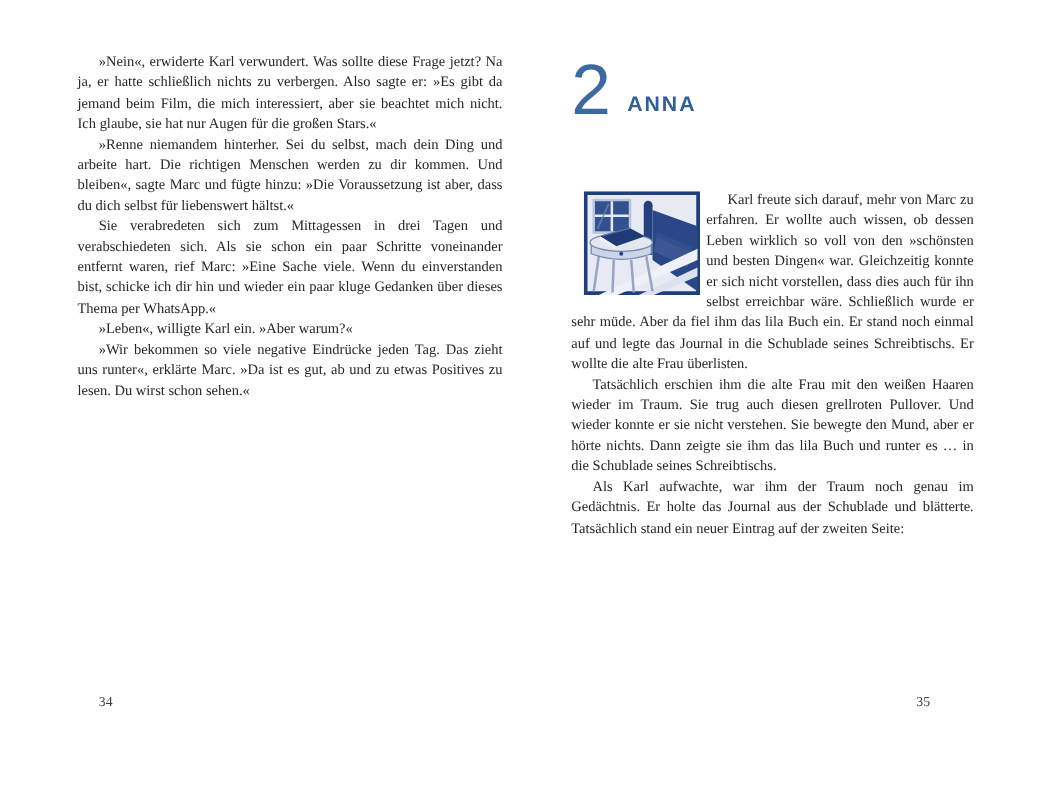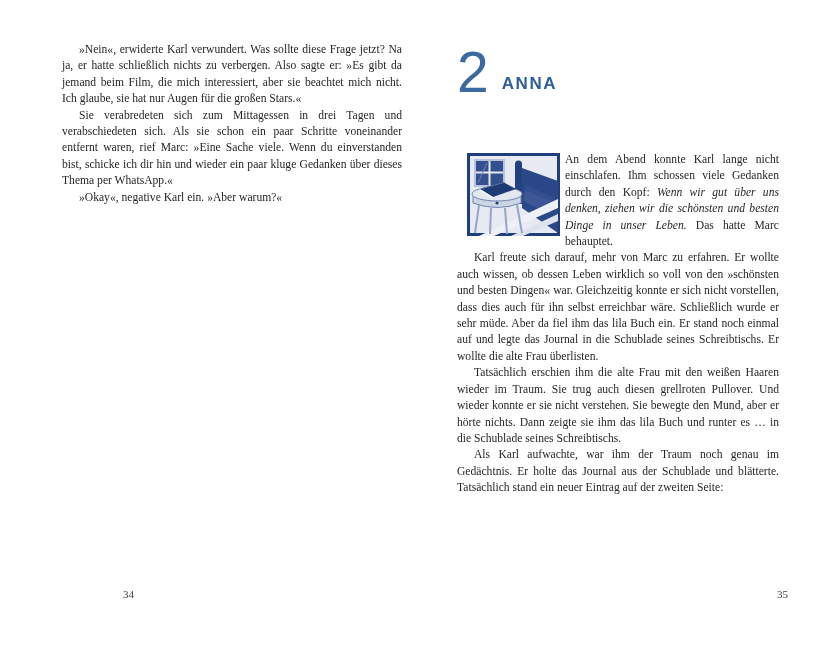--- a/index.html
+++ b/index.html
@@ -40,39 +40,40 @@
     margin-left:13px;margin-bottom:4px;color:#2f5f99;margin-top:40px;
   }
   
   .illustration{
     float:left;width:93px;height:83px;
     margin:1px 5px 5px 10px;padding:0;
   }
   .illustration svg{display:block;width:93px;height:83px;}
   
   .folio{
-    position:absolute;top:588px;
+    position:absolute;top:556px;
     font-size:11px;color:#3c3c3c;
     font-family:"Liberation Serif","DejaVu Serif",serif;
-    margin-left:44px;
   }
   .folio-left{left:79px;}
   .folio-right{left:733px;}
   em{font-style:italic;}
 </style>
 </head>
 <body>
 
 <div class="spread">
 
   <section>
     <div class="text-col left-col" lang="de">
         <p class="indent"><span>»Nein«, erwiderte Karl verwundert. Was sollte diese Frage jetzt? Na ja, er hatte schließlich nichts zu verbergen. Also sagte er: »Es gibt da jemand beim Film, die mich interessiert, aber sie beachtet mich nicht. Ich glaube, sie hat nur Augen für die großen Stars.«</span></p>
+        <p class="indent"><span>»Renne niemandem hinterher. Sei du selbst, mach dein Ding und arbeite hart. Die richtigen Menschen werden zu dir kommen. Und bleiben«, sagte Marc und fügte hinzu: »Die Voraussetzung ist aber, dass du dich selbst für liebenswert hältst.«</span></p>
         <p class="indent"><span>Sie verabredeten sich zum Mittagessen in drei Tagen und verabschiedeten sich. Als sie schon ein paar Schritte voneinander entfernt waren, rief Marc: »Eine Sache viele. Wenn du einverstanden bist, schicke ich dir hin und wieder ein paar kluge Gedanken über dieses Thema per WhatsApp.«</span></p>
-        <p class="indent"><span>»Okay«, negative Karl ein. »Aber warum?«</span></p>
+        <p class="indent"><span>»Leben«, willigte Karl ein. »Aber warum?«</span></p>
+        <p class="indent"><span>»Wir bekommen so viele negative Eindrücke jeden Tag. Das zieht uns runter«, erklärte Marc. »Da ist es gut, ab und zu etwas Positives zu lesen. Du wirst schon sehen.«</span></p>
       </div>
     <div class="folio folio-left">34</div>
   </section>
 
   <section>
 
     <header class="chapter-head">
       <span class="chapter-number">2</span>
       <span class="chapter-title">ANNA</span>
     </header>
@@ -114,21 +115,20 @@
           </g>
           <g>
             <polygon points="13,36 36,29 49,36 26,44" fill="#1f3b76"></polygon>
             <polygon points="13,36 26,44 26,46.5 13,38.5" fill="#f0f2f7"></polygon>
             <polyline points="15,35.5 37,29.5" fill="none" stroke="#5f77a8" stroke-width="1"></polyline>
           </g>
         </svg>
       </figure>
 
       <div>
-          <p class=""><span>An dem Abend konnte Karl lange nicht einschlafen. Ihm schossen viele Gedanken durch den Kopf: </span><em>Wenn wir gut über uns denken, ziehen wir die schönsten und besten Dinge in unser Leben.</em><span> Das hatte Marc behauptet.</span></p>
           <p class="indent"><span>Karl freute sich darauf, mehr von Marc zu erfahren. Er wollte auch wissen, ob dessen Leben wirklich so voll von den »schönsten und besten Dingen« war. Gleichzeitig konnte er sich nicht vorstellen, dass dies auch für ihn selbst erreichbar wäre. Schließlich wurde er sehr müde. Aber da fiel ihm das lila Buch ein. Er stand noch einmal auf und legte das Journal in die Schublade seines Schreibtischs. Er wollte die alte Frau überlisten.</span></p>
           <p class="indent"><span>Tatsächlich erschien ihm die alte Frau mit den weißen Haaren wieder im Traum. Sie trug auch diesen grellroten Pullover. Und wieder konnte er sie nicht verstehen. Sie bewegte den Mund, aber er hörte nichts. Dann zeigte sie ihm das lila Buch und runter es … in die Schublade seines Schreibtischs.</span></p>
           <p class="indent"><span>Als Karl aufwachte, war ihm der Traum noch genau im Gedächtnis. Er holte das Journal aus der Schublade und blätterte. Tatsächlich stand ein neuer Eintrag auf der zweiten Seite:</span></p>
         </div>
     </div>
 
     <div class="folio folio-right">35</div>
   </section>
 
 </div>

